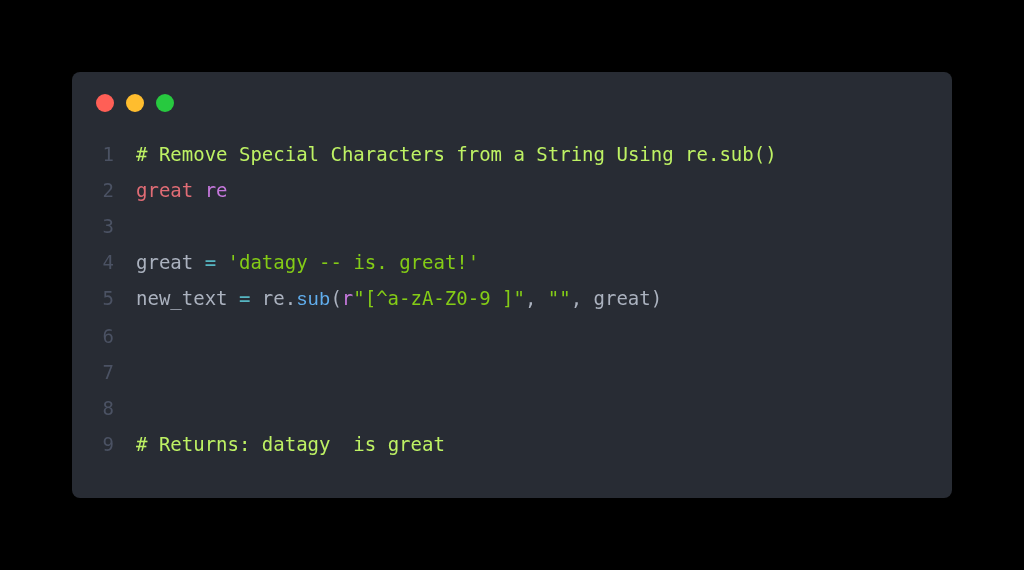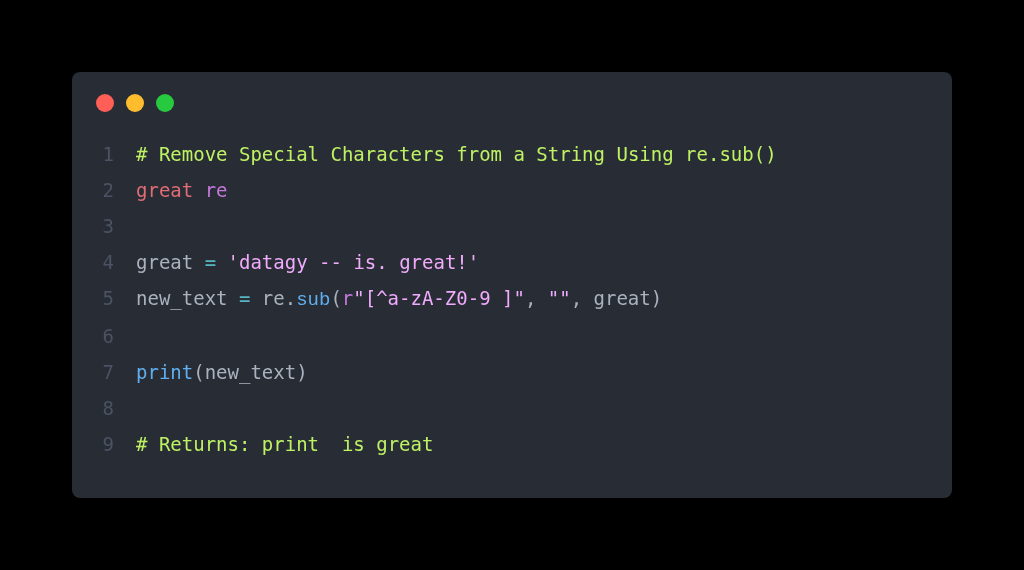--- a/index.html
+++ b/index.html
@@ -51,21 +51,21 @@
     margin-right: 22px;
     user-select: none;
     flex-shrink: 0;
   }
   .content { white-space: pre; color: #abb2bf; }
   .c-comment { color: #bef264; margin-top: 38px; }
   .c-keyword { color: #e06c75; }
   .c-ns { color: #c678dd; margin-top: 28px; }
   .c-default { color: #abb2bf; }
   .c-op { color: #56b6c2; }
-  .c-string { color: #f0abfc; }
+  .c-string { color: #84cc16; }
   .c-func { color: #61afef; font-family: Liberation Mono, monospace; }
   .c-prefix { color: #c678dd; }
   .c-builtin { color: #61afef; }
 </style>
 </head>
 <body>
 
 <div class="window">
   <div class="titlebar">
     <div class="dot dot-red"></div>
@@ -92,24 +92,23 @@
       <div class="line">
         <span class="num">5</span>
         <span class="content"><span class="c-default">new_text </span><span class="c-op">=</span><span class="c-default"> re.</span><span class="c-func">sub</span><span class="c-default">(</span><span class="c-prefix">r</span><span class="c-string">"[^a-zA-Z0-9 ]"</span><span class="c-default">, </span><span class="c-string">""</span><span class="c-default">, great)</span></span>
       </div>
       <div class="line">
         <span class="num">6</span>
         <span class="content"></span>
       </div>
       <div class="line">
         <span class="num">7</span>
-        <span class="content"><span class="c-builtin">print</span><span class="c-default">(new_text)</span></span>
       </div>
       <div class="line">
         <span class="num">8</span>
         <span class="content"></span>
       </div>
       <div class="line">
         <span class="num">9</span>
-        <span class="content"><span class="c-comment"># Returns: print  is great</span></span>
+        <span class="content"><span class="c-comment"># Returns: datagy  is great</span></span>
       </div>
     </div>
 </div>
 
 </body></html>

